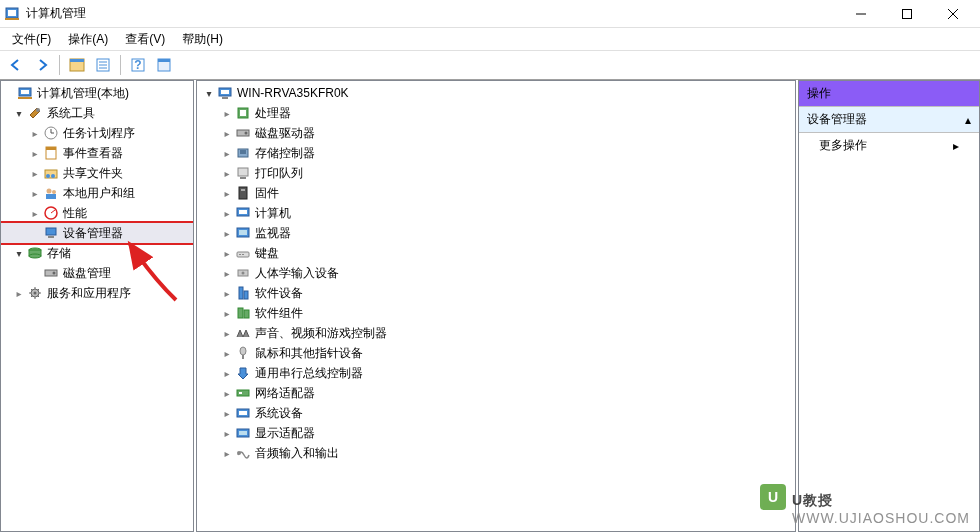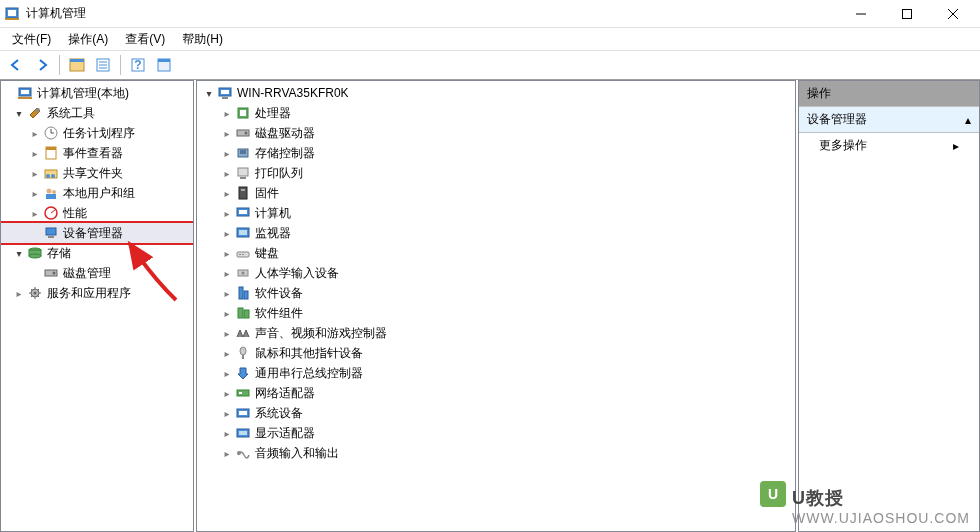--- a/index.html
+++ b/index.html
@@ -21,26 +21,26 @@
 .right-pane { width: 182px; }
 .tree { padding: 2px 0; }
 .tree-node { display: flex; align-items: center; height: 20px; white-space: nowrap; cursor: default; }
 .expander { width: 12px; height: 12px; display: inline-flex; align-items: center; justify-content: center; color: #808080; font-size: 10px; margin-right: 2px; flex-shrink: 0; }
 .expander.open::before { content: "▾"; color: #404040; }
 .expander.closed::before { content: "▸"; }
 .expander.none { visibility: hidden; }
 .node-icon { width: 16px; height: 16px; margin-right: 4px; flex-shrink: 0; }
 .node-label { color: #000; text-align: right; }
 .highlighted { outline: 2px solid #d22; outline-offset: 0; background: #e8e8f0; }
-.actions-header { background: #a3a3a3; border-bottom: 1px solid #c0c0c0; padding: 4px 8px; font-weight: 400; }
+.actions-header { background: #8b5cf6; border-bottom: 1px solid #c0c0c0; padding: 4px 8px; font-weight: 400; }
 .actions-sub { background: #e5f3ff; border-bottom: 1px solid #c0c0c0; padding: 4px 8px; display: flex; justify-content: space-between; align-items: center; }
 .actions-item { padding: 4px 20px; display: flex; justify-content: space-between; align-items: center; cursor: default; }
 .watermark { position: absolute; bottom: 6px; right: 10px; display: flex; align-items: center; gap: 6px; opacity: 0.92; }
 .watermark .logo-box { background: #63a845; color: #fff; width: 26px; height: 26px; border-radius: 4px; display: flex; align-items: center; justify-content: center; font-weight: bold; font-size: 14px; }
-.watermark .brand { color: #3a3a3a; font-weight: bold; font-size: 18px; letter-spacing: 1px; margin-top: 24px; }
+.watermark .brand { color: #3a3a3a; font-weight: bold; font-size: 14px; letter-spacing: 1px; margin-top: 24px; }
 .watermark .url { color: #888; font-size: 14px; letter-spacing: 1px; }
 .red-arrow { position: absolute; left: 118px; top: 238px; pointer-events: none; }
 svg { display: block; }
 </style>
 </head>
 <body>
 
 <div class="titlebar">
   <span class="icon">
     <svg width="16" height="16">

